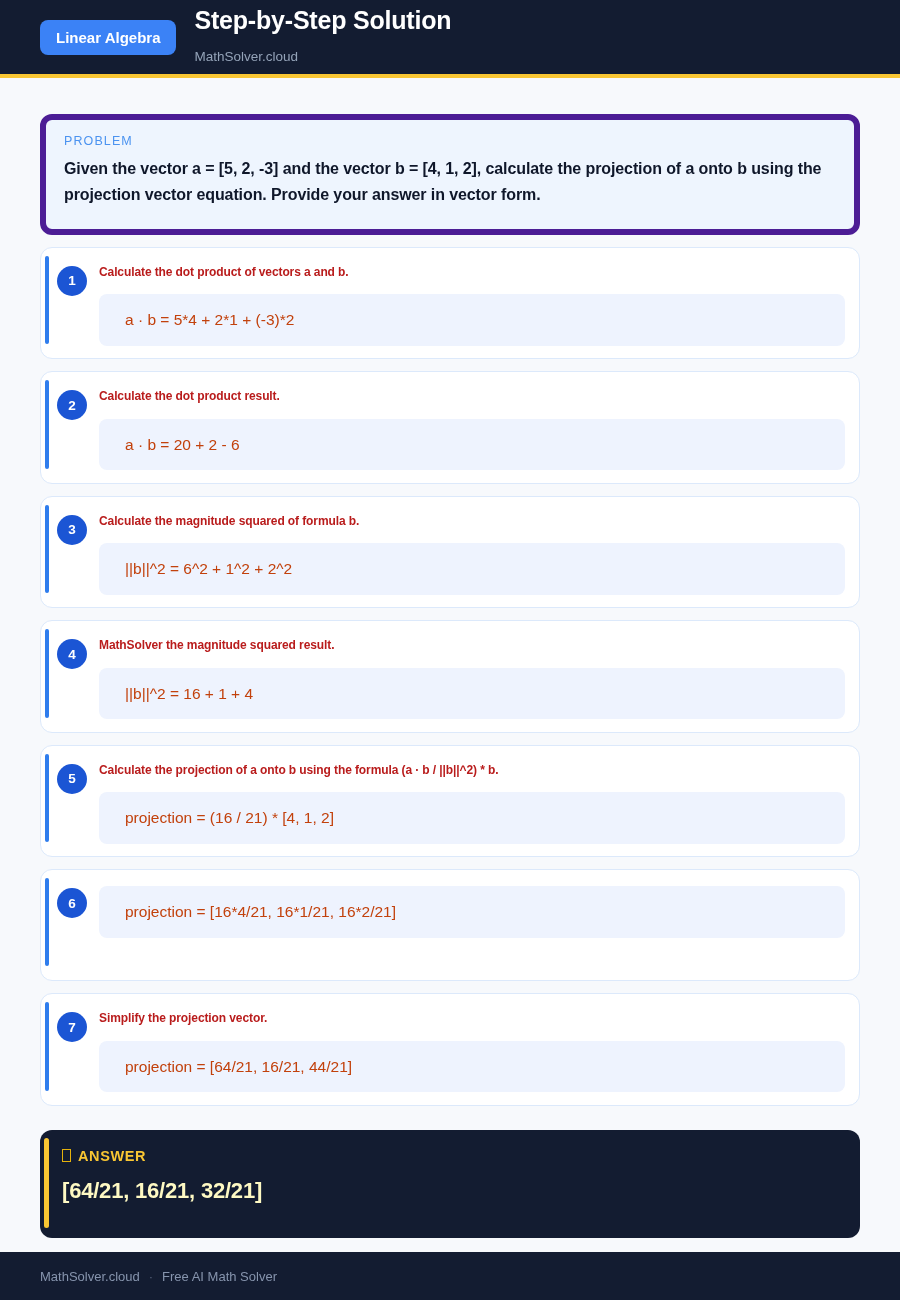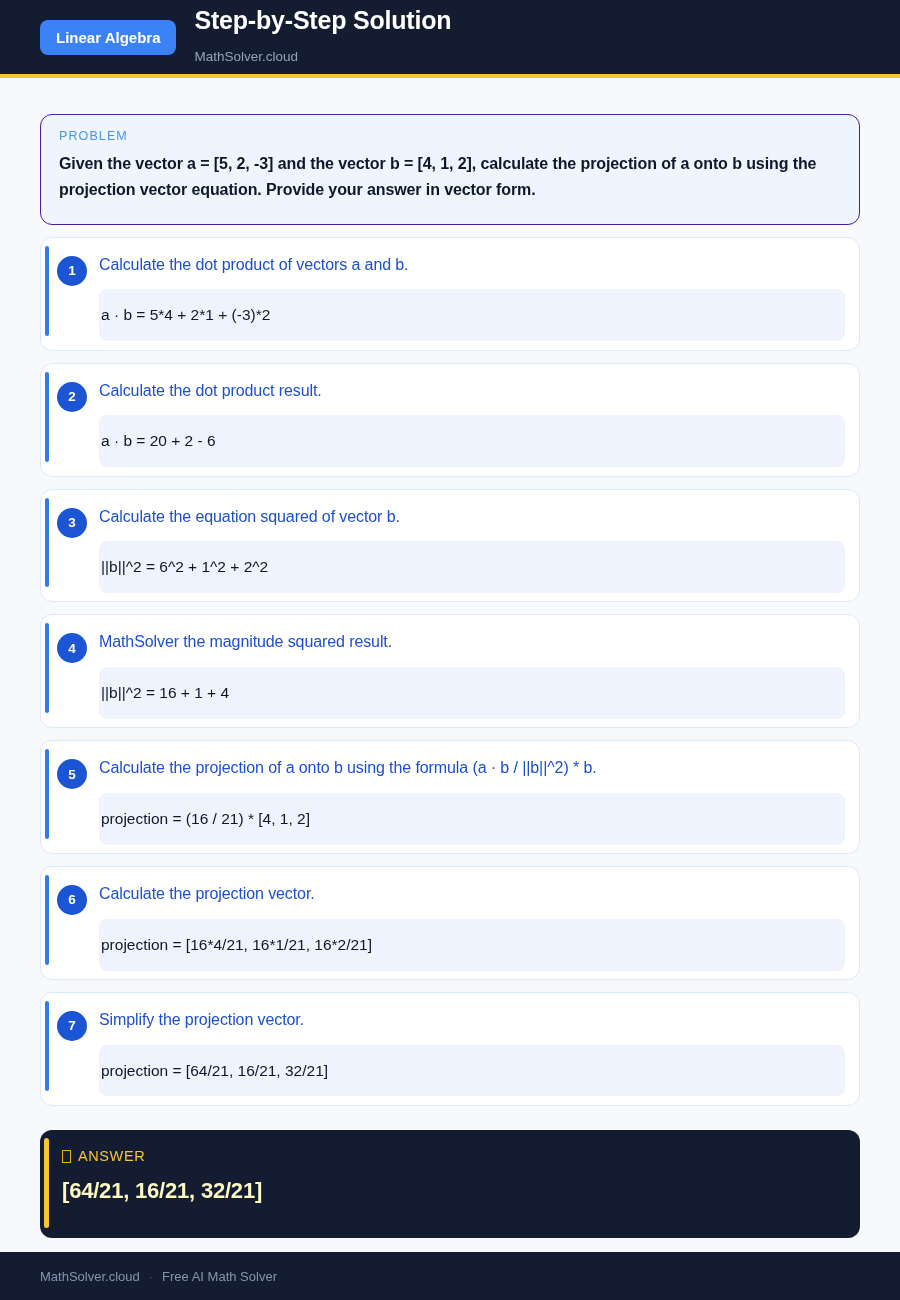--- a/index.html
+++ b/index.html
@@ -75,21 +75,21 @@
     padding: 36px 40px 0 40px;
     display: flex;
     flex-direction: column;
     gap: 12px;
     overflow: hidden;
   }
 
   
   .problem-card {
     background: #eef5fe;
-    border: 1px solid #4c1d95;
+    border: 6px solid #4c1d95;
     border-radius: 12px;
     padding: 14px 18px 20px 18px;
   }
 
   .problem-label {
     color: #4b93f0;
     font-size: 12.5px;
     letter-spacing: 1.1px;
     margin-bottom: 8px;
   }
@@ -133,33 +133,33 @@
     color: #ffffff;
     font-size: 13.5px;
     font-weight: bold;
     display: flex;
     align-items: center;
     justify-content: center;
     line-height: 1;
   }
 
   .step-title {
-    font-size: 16px;
-    font-weight: normal;
-    color: #1d4ed8;
+    font-size: 12px;
+    font-weight: bold;
+    color: #b91c1c;
     line-height: 1.35;
     margin-bottom: 14px;
     letter-spacing: -0.1px;
   }
 
   .step-formula {
     background: #eef3fe;
     border-radius: 8px;
-    padding: 15px 2px;
-    color: #0f172a;
+    padding: 15px 26px;
+    color: #c2410c;
     font-size: 15.5px;
     line-height: 1.4;
     min-height: 50px;
   }
 
   
   .answer-card {
     position: relative;
     background: #131c31;
     border-radius: 12px;
@@ -192,21 +192,21 @@
     display: inline-block;
     width: 9px;
     height: 13px;
     border: 1px solid #f0b90b;
     opacity: 0.95;
   }
 
   .answer-label {
     color: #f9c633;
     font-size: 14.5px;
-    font-weight: normal;
+    font-weight: bold;
     letter-spacing: 0.6px;
   }
 
   .answer-value {
     color: #fef9c3;
     font-size: 22px;
     font-weight: bold;
     letter-spacing: -0.2px;
     line-height: 1.2;
   }
@@ -262,50 +262,49 @@
     <div class="step-card">
       <div class="step-accent"></div>
       <div class="step-badge">2</div>
       <div class="step-title">Calculate the dot product result.</div>
       <div class="step-formula">a · b = 20 + 2 - 6</div>
     </div>
 
     <div class="step-card">
       <div class="step-accent"></div>
       <div class="step-badge">3</div>
-      <div class="step-title">Calculate the equation squared of vector b.</div>
+      <div class="step-title">Calculate the magnitude squared of formula b.</div>
       <div class="step-formula">||b||^2 = 6^2 + 1^2 + 2^2</div>
     </div>
 
     <div class="step-card">
       <div class="step-accent"></div>
       <div class="step-badge">4</div>
       <div class="step-title">MathSolver the magnitude squared result.</div>
       <div class="step-formula">||b||^2 = 16 + 1 + 4</div>
     </div>
 
     <div class="step-card">
       <div class="step-accent"></div>
       <div class="step-badge">5</div>
       <div class="step-title">Calculate the projection of a onto b using the formula (a · b / ||b||^2) * b.</div>
       <div class="step-formula">projection = (16 / 21) * [4, 1, 2]</div>
     </div>
 
     <div class="step-card">
       <div class="step-accent"></div>
       <div class="step-badge">6</div>
-      <div class="step-title">Calculate the projection vector.</div>
       <div class="step-formula">projection = [16*4/21, 16*1/21, 16*2/21]</div>
     </div>
 
     <div class="step-card">
       <div class="step-accent"></div>
       <div class="step-badge">7</div>
       <div class="step-title">Simplify the projection vector.</div>
-      <div class="step-formula">projection = [64/21, 16/21, 32/21]</div>
+      <div class="step-formula">projection = [64/21, 16/21, 44/21]</div>
     </div>
 
     <div class="answer-card">
       <div class="answer-accent"></div>
       <div class="answer-label-row">
         <span class="answer-icon"></span>
         <span class="answer-label">ANSWER</span>
       </div>
       <div class="answer-value">[64/21, 16/21, 32/21]</div>
     </div>

